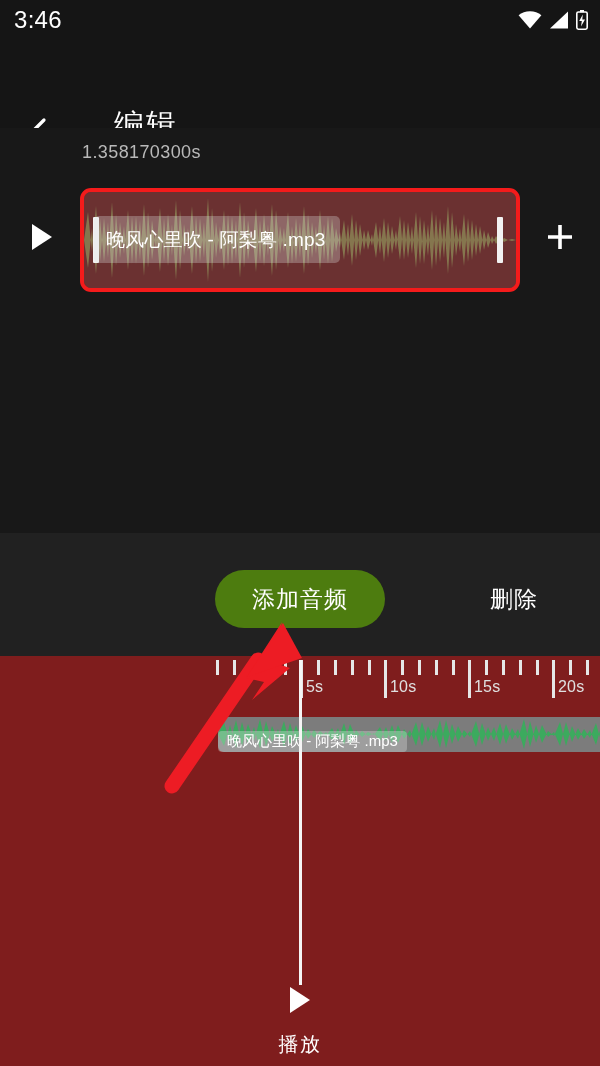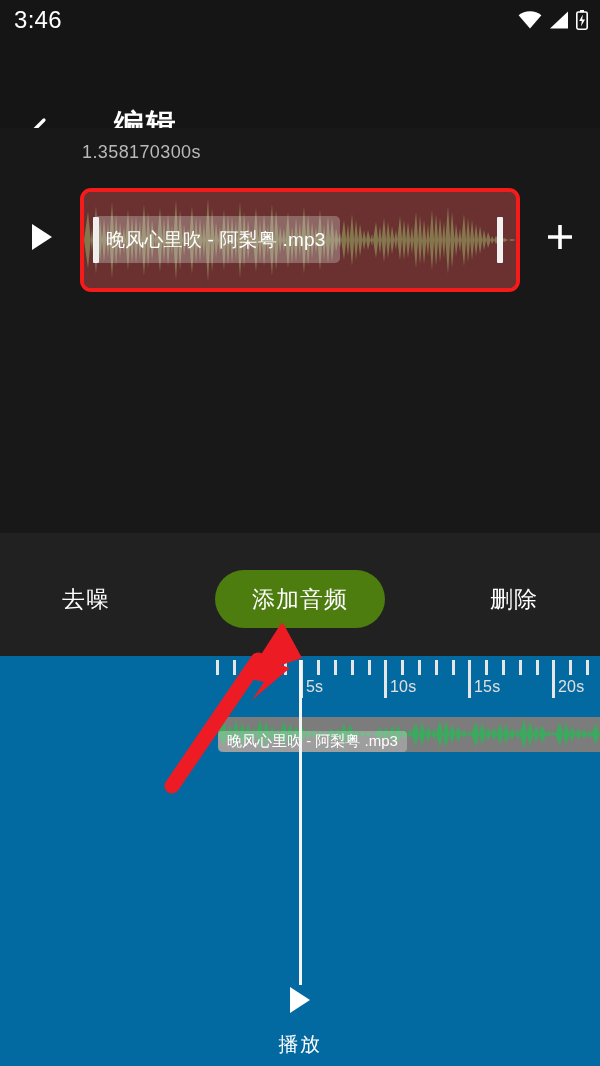--- a/index.html
+++ b/index.html
@@ -26,21 +26,21 @@
   }
 
   
   .appbar { position:absolute; left:0; top:44px; width:600px; height:100px; }
   .back-btn {
     position:absolute; left:26px; top:66px;
     width:46px; height:46px; display:flex; align-items:center; justify-content:center;
   }
   .appbar-title {
     position:absolute; left:114px; top:61px;
-    font-size:30px; color:#ffffff; font-weight:bold; letter-spacing:2px;
+    font-size:30px; color:#ffffff; font-weight:normal; letter-spacing:2px;
   }
 
   
   .editor-panel {
     position:absolute; left:0; top:128px; width:600px; height:405px;
     background:#181818;
   }
   .time-start {
     position:absolute; left:82px; top:142px;
     font-size:18px; color:#b9b9b9; letter-spacing:0.4px;
@@ -95,21 +95,21 @@
     display:flex; align-items:center; justify-content:center;
     font-size:23px; color:#ffffff; letter-spacing:1px;
   }
   .action-btn.denoise { left:38px;  width:96px; }
   .action-btn.add     { left:215px; width:170px; background:#4d7c0f; border-radius:29px; }
   .action-btn.delete  { right:38px; width:96px; }
 
   
   .timeline {
     position:absolute; left:0; top:656px; width:600px; height:410px;
-    background:#0369a1;
+    background:#7f1d1d;
   }
   .ruler { position:absolute; left:0; top:0; width:600px; height:50px; }
   .tick { position:absolute; background:#e6e6e6; width:3px; }
   .tick.minor { top:4px; height:15px; }
   .tick.major { top:4px; height:38px; }
   .tick-label {
     position:absolute; top:22px; font-size:16px; color:#e0e0e0; letter-spacing:0.2px;
   }
 
   .tl-track {
@@ -204,21 +204,20 @@
         <path d="M0 48 L4 20 L8 60 L12 14 L16 70 L20 26 L24 66 L28 10 L32 74 L36 30 L40 62 L44 18 L48 72 L52 24 L56 68 L60 12 L64 76 L68 28 L72 58 L76 16 L80 70 L84 22 L88 64 L92 8 L96 78 L100 32 L104 60 L108 14 L112 72 L116 26 L120 66 L124 6 L128 80 L132 30 L136 62 L140 18 L144 74 L148 24 L152 68 L156 10 L160 76 L164 28 L168 58 L172 16 L176 70 L180 22 L184 64 L188 12 L192 78 L196 34 L200 60 L204 20 L208 72 L212 26 L216 66 L220 14 L224 74 L228 30 L232 62 L236 18 L240 68 L244 24 L248 70 L252 36 L256 56 L260 28 L264 64 L268 22 L272 68 L276 32 L280 58 L284 38 L288 54 L292 30 L296 62 L300 26 L304 66 L308 34 L312 58 L316 24 L320 68 L324 30 L328 62 L332 20 L336 72 L340 28 L344 64 L348 18 L352 74 L356 26 L360 66 L364 14 L368 76 L372 32 L376 60 L380 22 L384 70 L388 28 L392 64 L396 34 L400 58 L404 40 L408 52 L412 44 L416 50 L420 46 L424 48 L428 47 L432 48 L432 48 L428 49 L424 48 L420 50 L416 46 L412 52 L408 44 L404 56 L400 38 L396 62 L392 32 L388 68 L384 26 L380 74 L376 36 L372 64 L368 20 L364 82 L360 30 L356 70 L352 22 L348 78 L344 32 L340 72 L336 24 L332 76 L328 34 L324 66 L320 28 L316 68 L312 38 L308 62 L304 30 L300 70 L296 34 L292 66 L288 42 L284 58 L280 38 L276 64 L272 28 L268 74 L264 32 L260 68 L256 40 L252 60 L248 26 L244 72 L240 32 L236 78 L232 34 L228 66 L224 22 L220 82 L216 30 L212 70 L208 34 L204 76 L200 36 L196 62 L192 18 L188 84 L184 32 L180 74 L176 28 L172 80 L168 38 L164 68 L160 20 L156 86 L152 28 L148 72 L144 22 L140 78 L136 34 L132 66 L128 16 L124 90 L120 30 L116 70 L112 24 L108 82 L104 36 L100 64 L96 18 L92 88 L88 32 L84 74 L80 26 L76 80 L72 38 L68 68 L64 20 L60 84 L56 28 L52 72 L48 24 L44 78 L40 34 L36 66 L32 22 L28 86 L24 30 L20 70 L16 26 L12 82 L8 36 L4 76 L0 48 Z"></path>
       </g>
     </svg>
     <div class="clip-tint"></div>
     <div class="handle left"></div>
     <div class="handle right"></div>
     <div class="clip-label">晚风心里吹 - 阿梨粤 .mp3</div>
   </div>
 
   <div class="actions-area"></div>
-  <div class="action-btn denoise">去噪</div>
   <div class="action-btn add">添加音频</div>
   <div class="action-btn delete">删除</div>
 
   <div class="timeline">
 
     <div class="ruler">
 
       <div class="tick minor" style="left:216px"></div>
       <div class="tick minor" style="left:233px"></div>
       <div class="tick minor" style="left:250px"></div>

